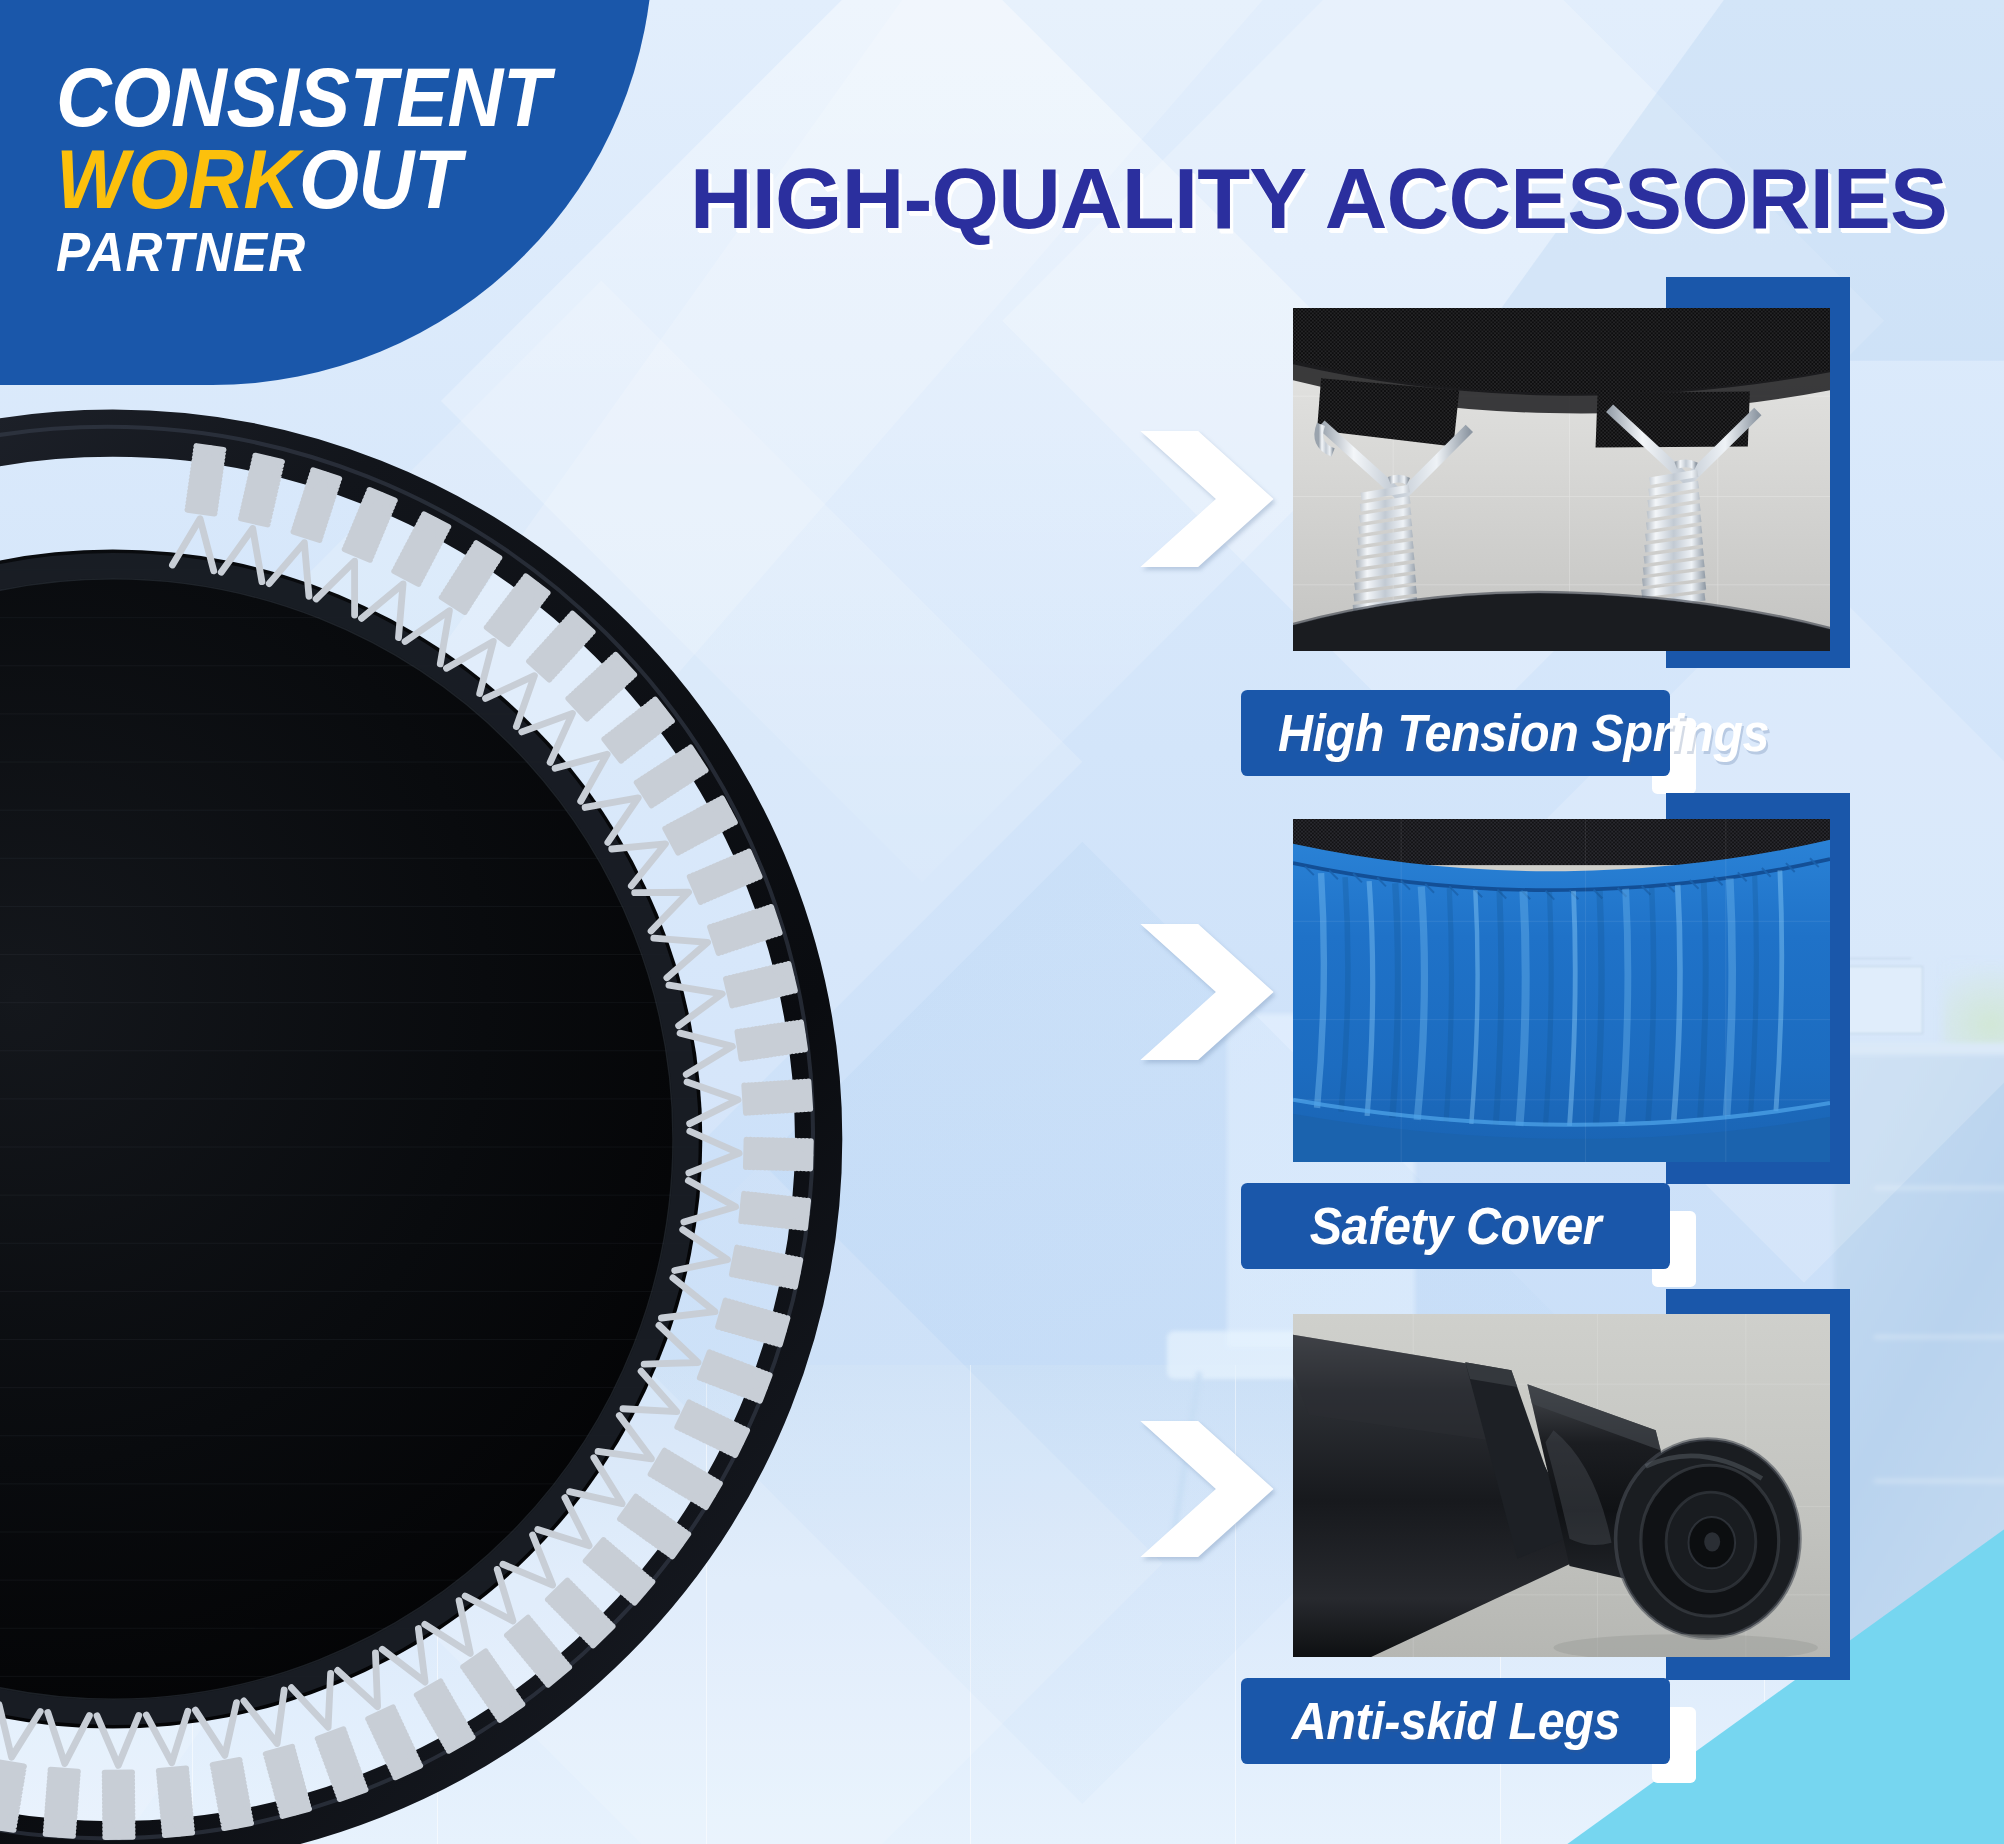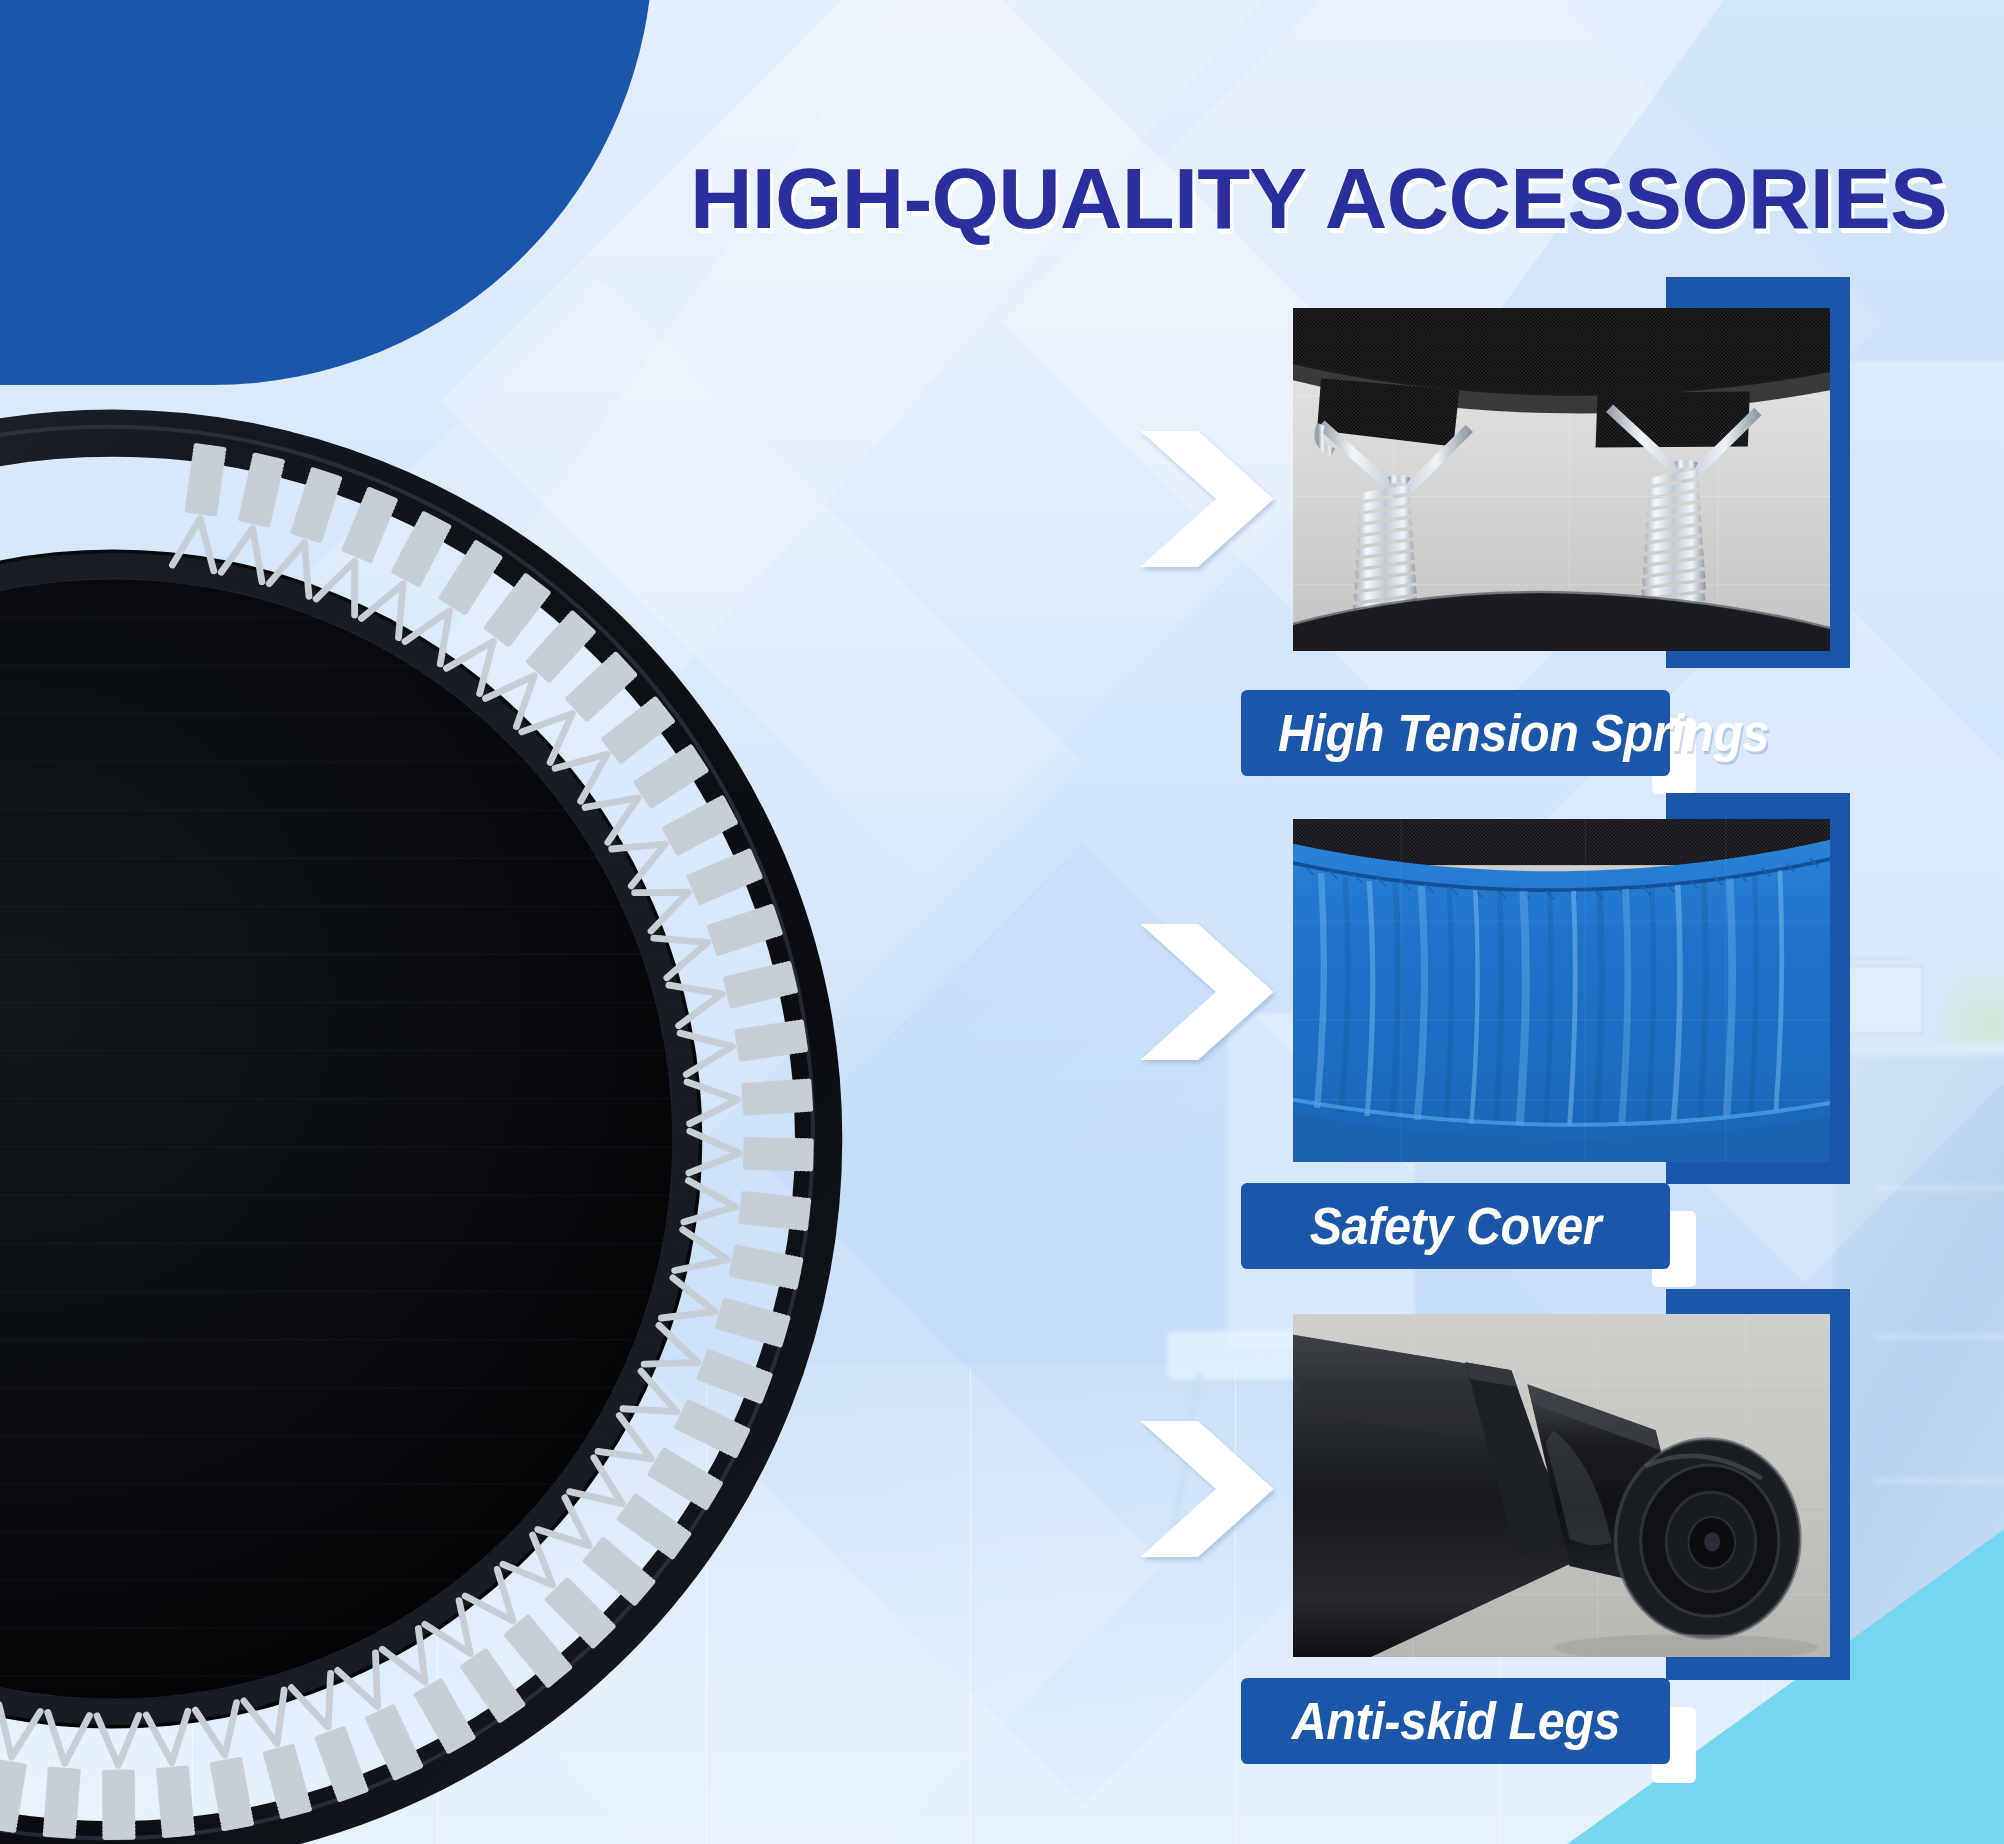--- a/index.html
+++ b/index.html
@@ -414,20 +414,25 @@
         <path d="M1356.2972080002119 3370.695121495614 L1387.5748314365492 3501.468629027433 L1458.93020250652 3387.501918890364" fill="none" stroke="#c8ced6" stroke-width="17" stroke-linejoin="round"></path>
         <path d="M1351.1128682988572 3513.7375020052414 L1418.21905701452 3524.72656184027 M1349.5918911590607 3523.0255558067174 L1416.6980798747236 3534.014615641746 M1348.0709140192644 3532.3136096081926 L1415.1771027349273 3543.302669443221 M1346.549936879468 3541.6016634096686 L1413.656125595131 3552.590723244697 M1345.0289597396718 3550.8897172111447 L1412.1351484553347 3561.878777046173 M1343.5079825998755 3560.1777710126203 L1410.6141713155384 3571.1668308476487 M1341.9870054600792 3569.4658248140963 L1409.0931941757422 3580.454884649125 M1340.4660283202827 3578.753878615572 L1407.5722170359456 3589.7429384506004 M1338.9450511804864 3588.041932417048 L1406.0512398961494 3599.0309922520764 M1337.42407404069 3597.329986218524 L1404.5302627563528 3608.3190460535525 M1335.9030969008936 3606.618040019999 L1403.0092856165566 3617.6070998550276 M1334.3821197610973 3615.906093821475 L1401.4883084767603 3626.8951536565037 M1332.861142621301 3625.1941476229513 L1399.967331336964 3636.1832074579797 M1331.3401654815048 3634.482201424427 L1398.4463541971677 3645.4712612594553 M1329.8191883417082 3643.770255225903 L1396.9253770573712 3654.7593150609314 M1328.298211201912 3653.0583090273785 L1395.404399917575 3664.047368862407 M1326.7772340621157 3662.3463628288546 L1393.8834227777786 3673.335422663883 M1325.2562569223192 3671.6344166303306 L1392.362445637982 3682.623476465359 " fill="none" stroke="#c8ced6" stroke-width="15" stroke-linecap="round"></path>
         <path d="M1338.6456325710878 3639.374152841326 Q1353.9612366470499 3706.734618040049 1389.9621298242419 3647.7775515387007" fill="none" stroke="#c8ced6" stroke-width="18" stroke-linecap="round"></path>
         <path d="M1236.8368209117339 3341.306429083512 L1256.8298632573096 3474.273636536207 L1337.6591373008282 3366.8183972149072" fill="none" stroke="#c8ced6" stroke-width="17" stroke-linejoin="round"></path>
         <path d="M1219.4531884150563 3483.38320171444 L1285.375472207926 3500.0641039541983 M1217.1444130185498 3492.507393242865 L1283.0666968114194 3509.1882954826233 M1214.8356376220436 3501.63158477129 L1280.7579214149132 3518.3124870110482 M1212.5268622255371 3510.7557762997144 L1278.4491460184067 3527.4366785394727 M1210.2180868290309 3519.87996782814 L1276.1403706219005 3536.560870067898 M1207.9093114325244 3529.0041593565643 L1273.831595225394 3545.6850615963226 M1205.600536036018 3538.128350884989 L1271.5228198288876 3554.809253124747 M1203.2917606395115 3547.252542413414 L1269.2140444323811 3563.9334446531725 M1200.9829852430053 3556.3767339418387 L1266.9052690358749 3573.057636181597 M1198.674209846499 3565.5009254702636 L1264.5964936393686 3582.181827710022 M1196.3654344499926 3574.6251169986886 L1262.2877182428622 3591.306019238447 M1194.056659053486 3583.749308527113 L1259.9789428463557 3600.4302107668714 M1191.7478836569796 3592.8735000555384 L1257.6701674498493 3609.5544022952968 M1189.4391082604734 3601.997691583963 L1255.361392053343 3618.6785938237213 M1187.130332863967 3611.1218831123874 L1253.0526166568366 3627.8027853521457 M1184.8215574674607 3620.246074640813 L1250.7438412603303 3636.926976880571 M1182.5127820709542 3629.3702661692373 L1248.4350658638239 3646.0511684089956 M1180.2040066744478 3638.4944576976623 L1246.1262904673174 3655.1753599374206 " fill="none" stroke="#c8ced6" stroke-width="15" stroke-linecap="round"></path>
         <path d="M1196.3000205934884 3607.495774888258 Q1205.8059269945186 3675.9182693143953 1246.7111787880356 3620.2517589539557" fill="none" stroke="#c8ced6" stroke-width="18" stroke-linecap="round"></path>
       </g>
   </svg>
 
   <div class="hero-badge"></div>
+  <div class="hero-text">
+    <div class="hero-line1">CONSISTENT</div>
+    <div class="hero-line2"><span class="hl-yellow">WORK</span><span>OUT</span></div>
+    <div class="hero-line3">PARTNER</div>
+  </div>
 
   <div class="headline">HIGH-QUALITY ACCESSORIES</div>
 
   <div class="feature">
 
     <svg class="chevron" style="left:1131px; top:425px; width:152px; height:148px;" viewBox="0 0 100 100">
       <polygon points="5,4 44,4 95,50 44,96 5,96 56,50" fill="#ffffff"></polygon>
     </svg>
 
     <div class="photo-frame" style="left:1666px; top:277px; width:184px; height:391px;"></div>

